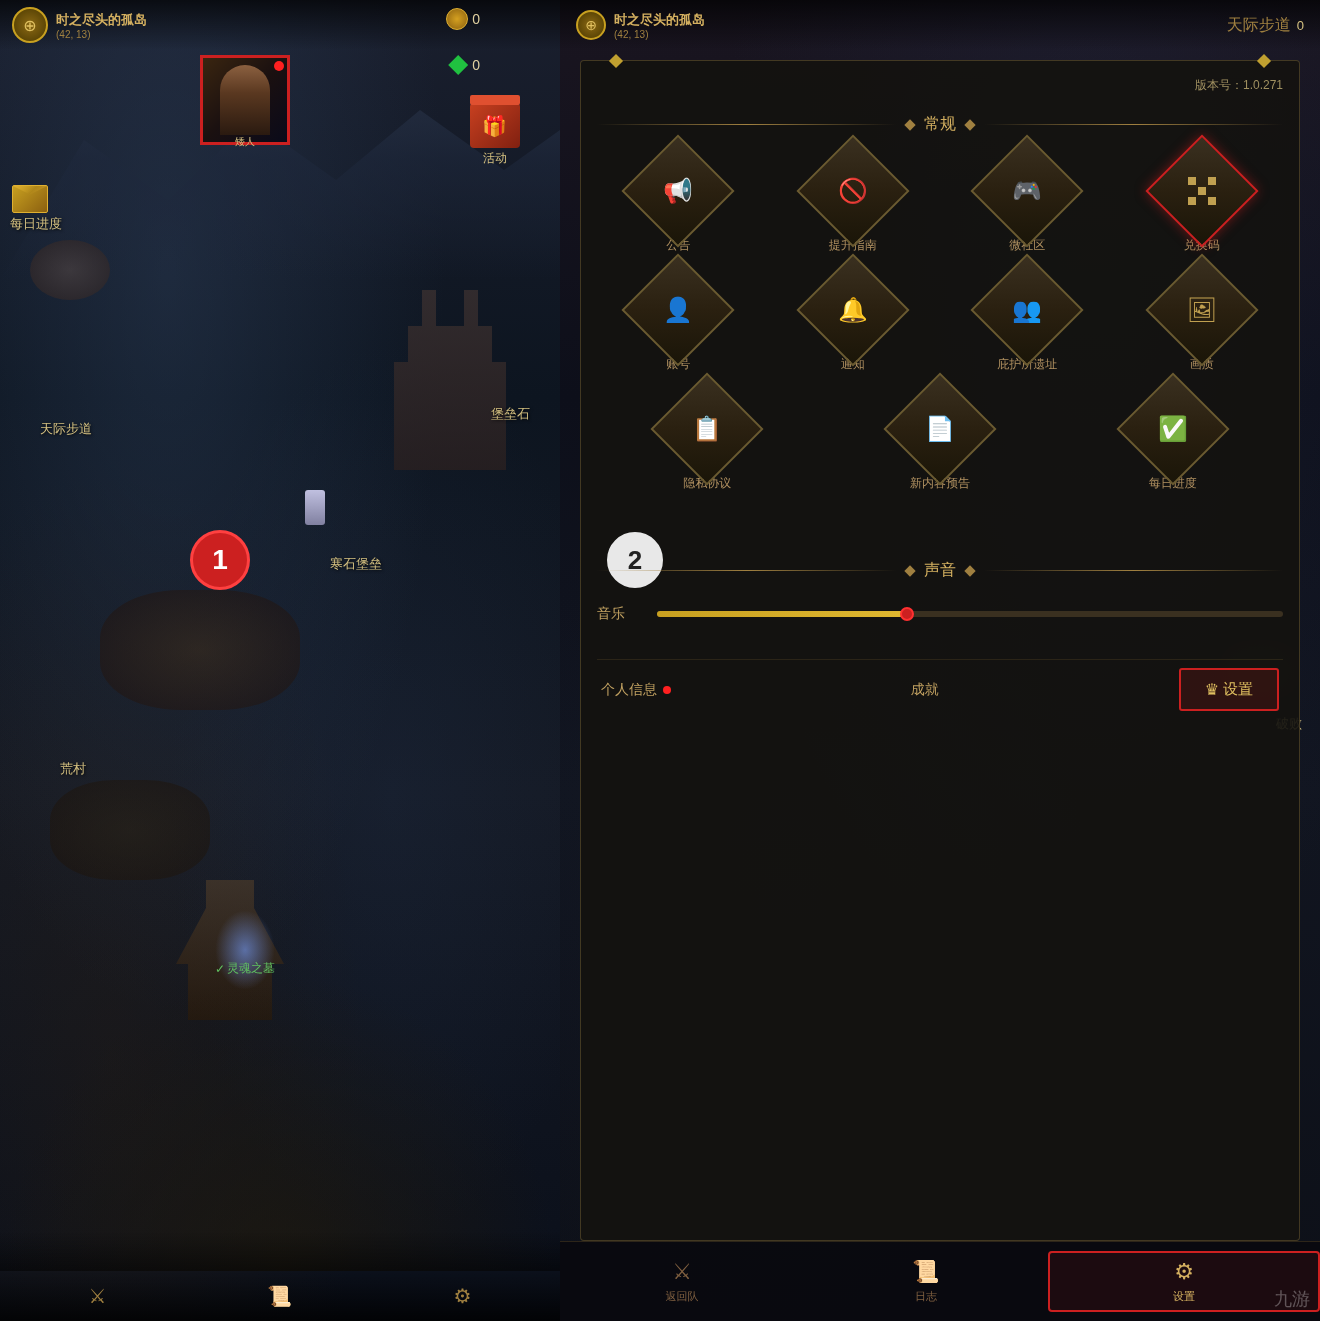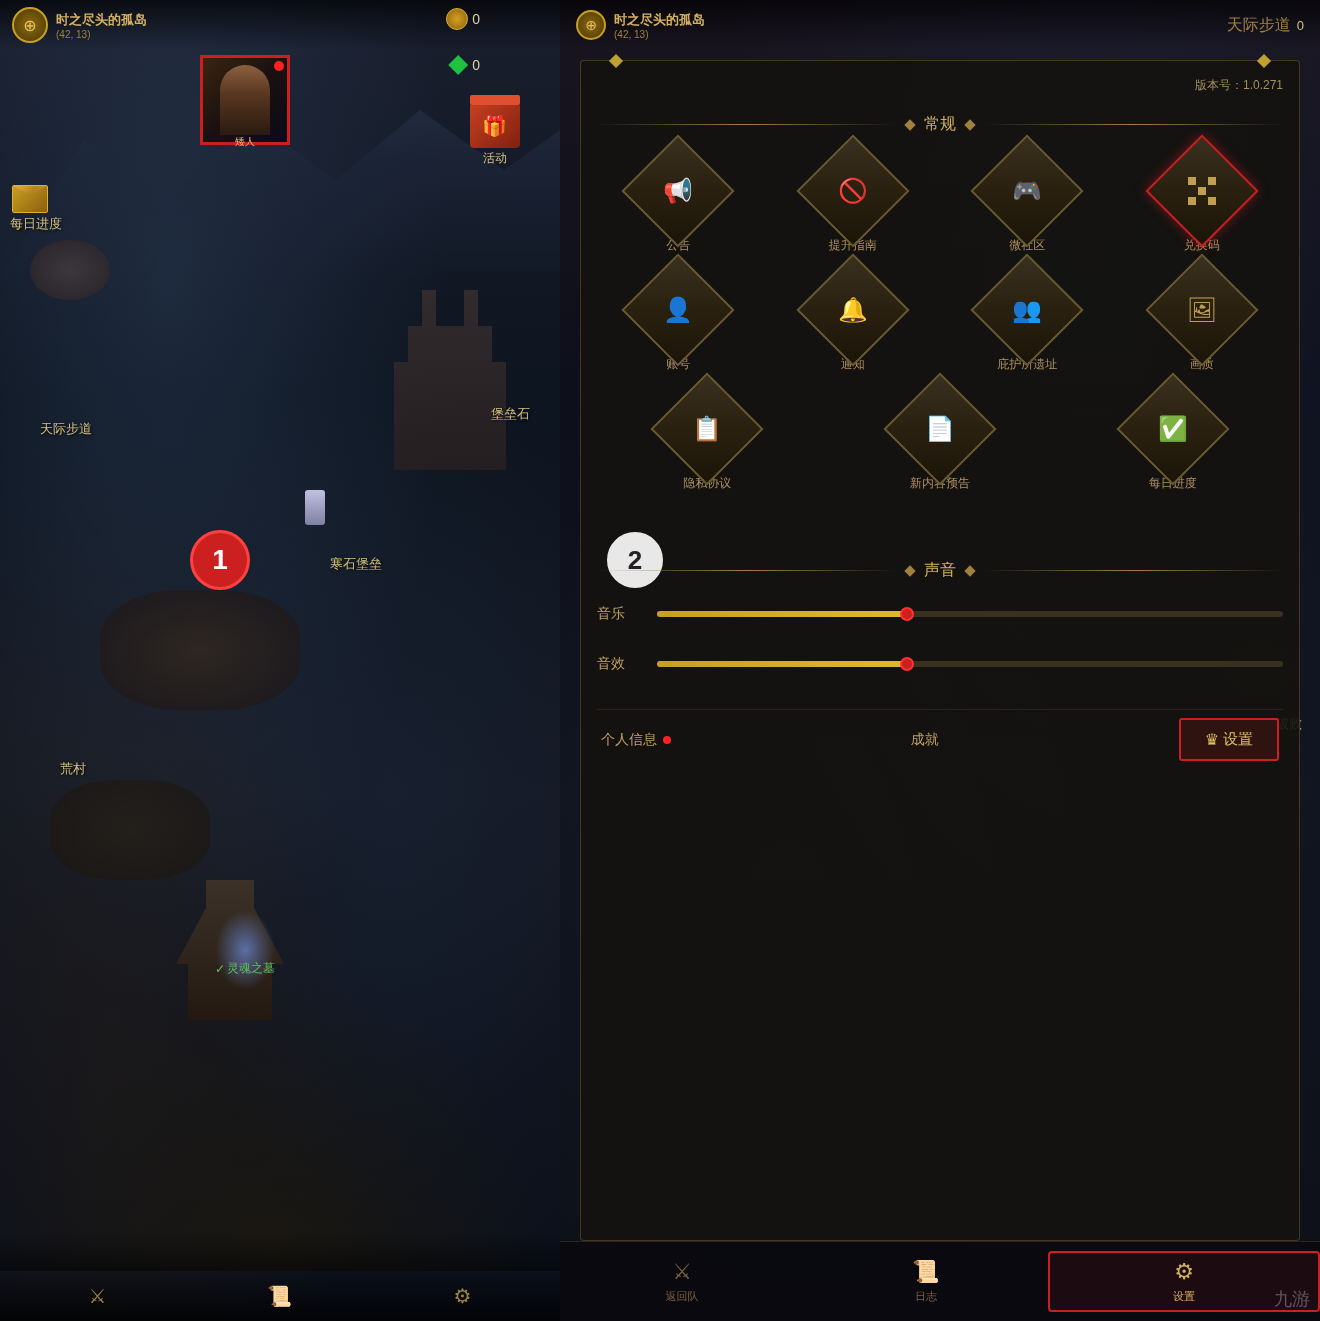--- a/index.html
+++ b/index.html
@@ -951,27 +951,20 @@
     </div>
 
     <div class="slider-row">
       <span class="slider-label">音乐</span>
       <div class="slider-track">
         <div class="slider-fill" style="width: 40%;"></div>
         <div class="slider-thumb" style="left: calc(40% - 7px);"></div>
       </div>
     </div>
 
-    <div class="slider-row">
-      <span class="slider-label">音效</span>
-      <div class="slider-track">
-        <div class="slider-fill" style="width: 40%;"></div>
-        <div class="slider-thumb" style="left: calc(40% - 7px);"></div>
-      </div>
-    </div>
 
     <div class="bottom-action-row">
       <div class="bottom-action-item">
         <span>个人信息</span>
         <span class="red-dot"></span>
       </div>
       <div class="bottom-action-item">
         <span>成就</span>
       </div>
       <div class="settings-highlight-btn">

